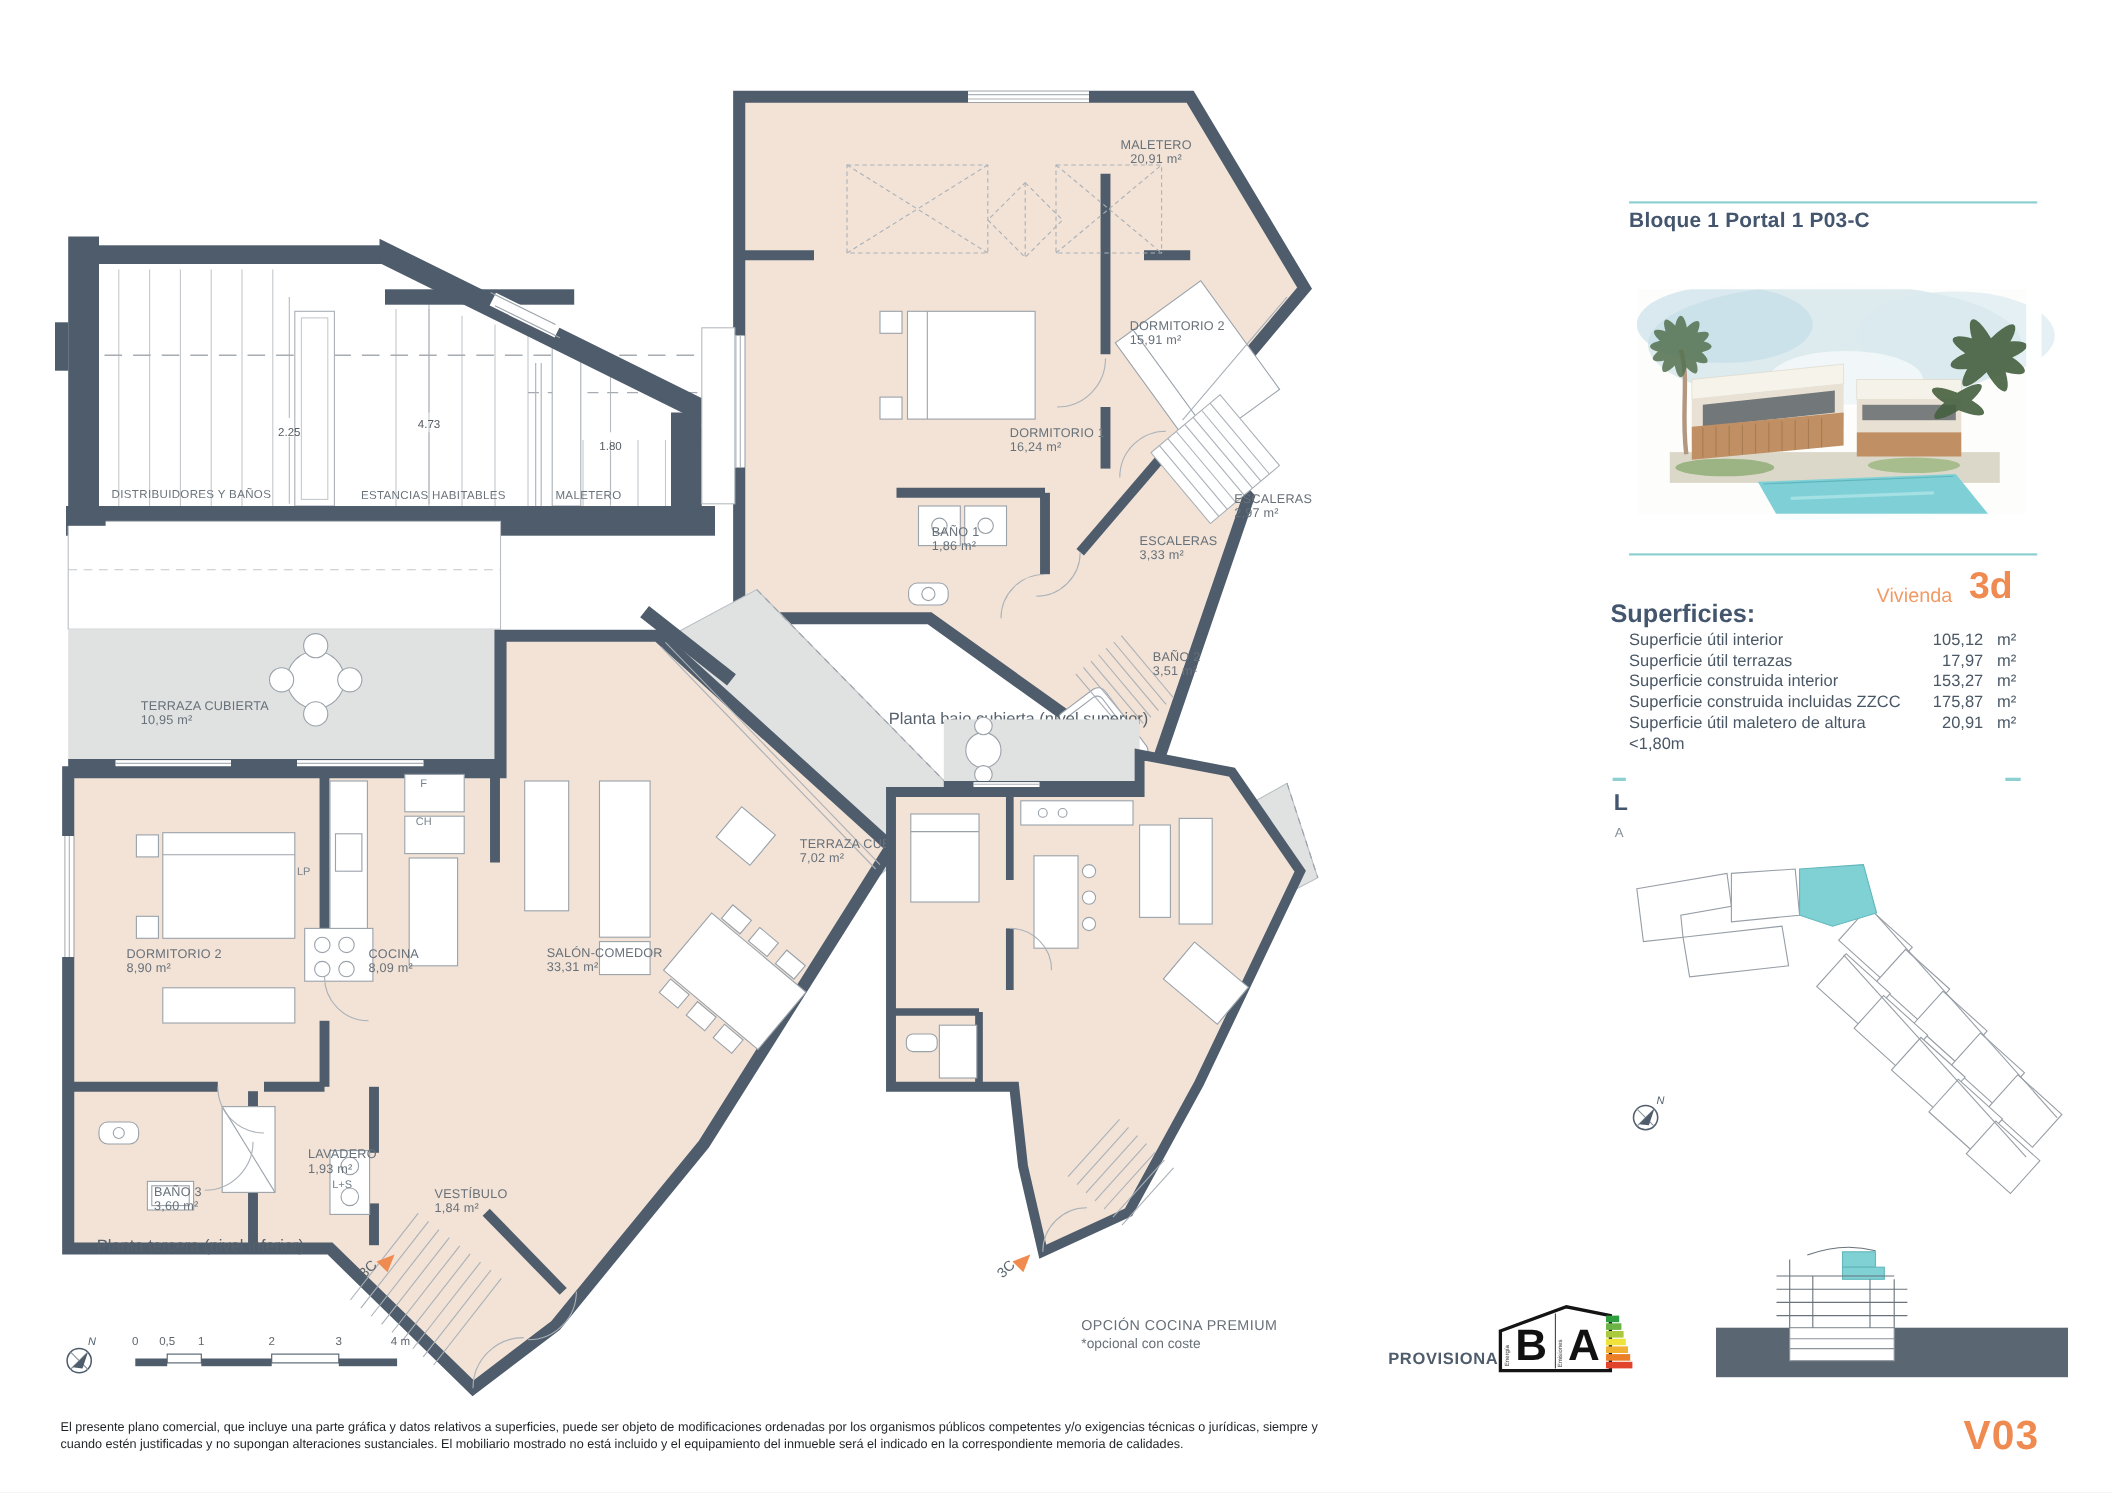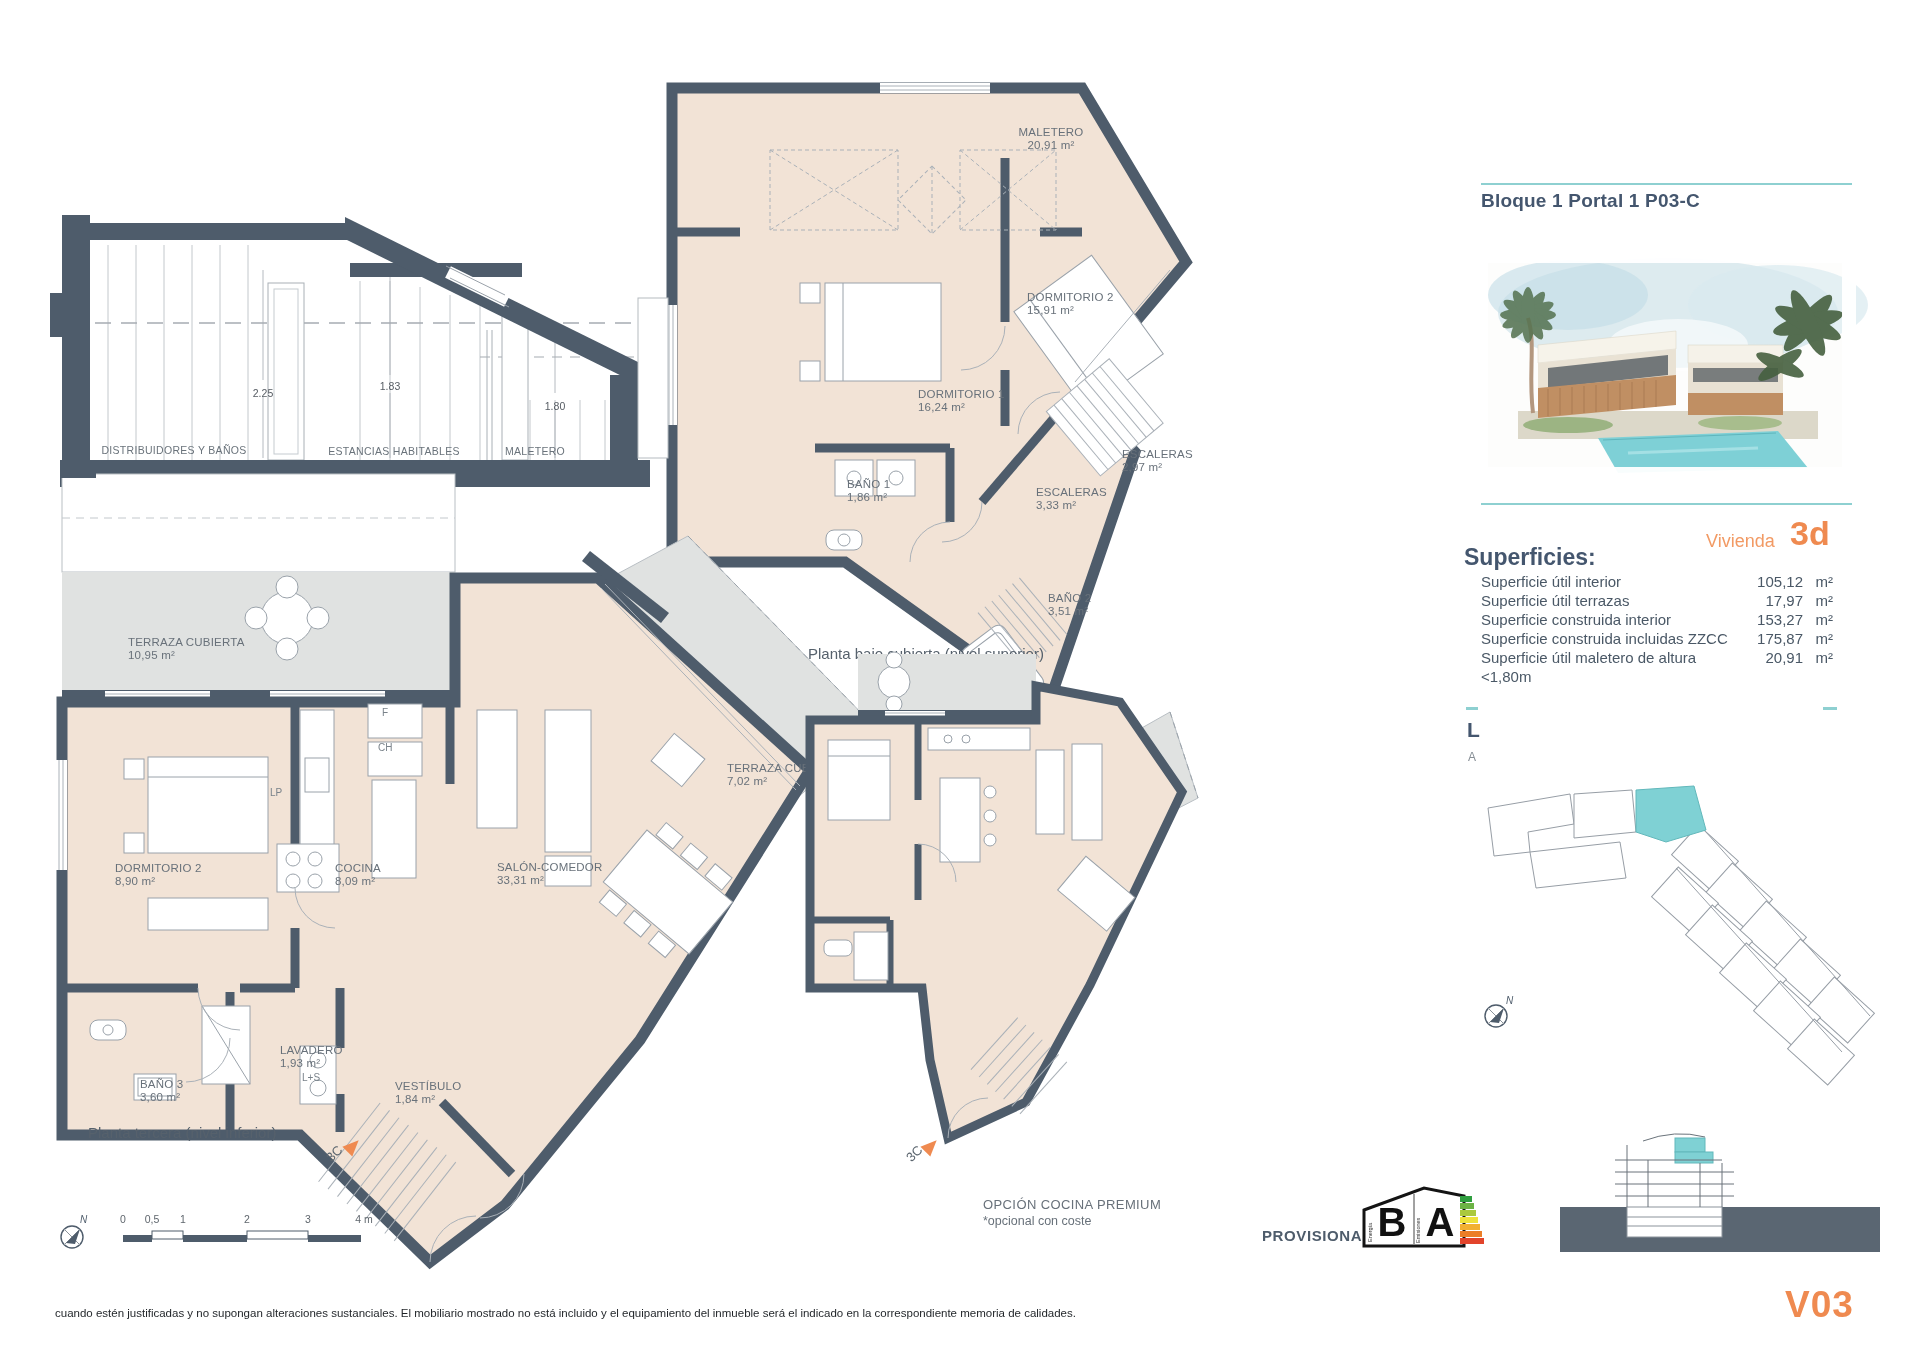--- a/index.html
+++ b/index.html
@@ -81,21 +81,21 @@
       <rect x="300" y="88" width="172" height="14"></rect>
       <polygon points="295,42 590,188 590,210 295,64"></polygon>
       <rect x="560" y="200" width="28" height="88"></rect>
       <rect x="586" y="214" width="24" height="12"></rect>
     </g>
     <line x1="398" y1="97" x2="457" y2="126" stroke="#ffffff" stroke-width="13"></line>
     <line x1="396" y1="91" x2="455" y2="120" stroke="#9aa2aa" stroke-width="1"></line>
     <line x1="400" y1="103" x2="459" y2="132" stroke="#9aa2aa" stroke-width="1"></line>
   </svg>
   <div class="dim" style="left:263px;top:387px;">2.25</div>
-  <div class="dim" style="left:390px;top:380px;">1.83</div>
+  <div class="dim" style="left:390px;top:380px;">4.73</div>
   <div class="dim" style="left:555px;top:400px;">1.80</div>
   <div class="zone" style="left:174px;top:444px;">DISTRIBUIDORES Y BAÑOS</div>
   <div class="zone" style="left:394px;top:445px;">ESTANCIAS HABITABLES</div>
   <div class="zone" style="left:535px;top:445px;">MALETERO</div>
   <div class="caption" style="left:78px;top:500px;">Esquema de sección en planta ático</div>
 
   <svg style="left:630px;top:70px;" width="565" height="620" viewBox="0 0 565 620">
     <polygon points="42,18 452,18 556,192 448,320 505,382 420,630 345,585 215,492 42,492" fill="#f2e3d6" stroke="#4e5c6b" stroke-width="11" stroke-linejoin="miter"></polygon>
     <g stroke="#4e5c6b" stroke-width="9">
       <line x1="375" y1="88" x2="375" y2="252"></line>
@@ -596,16 +596,17 @@
       <rect x="104" y="44" width="20" height="6" fill="#f2b031"></rect>
       <rect x="104" y="51" width="22" height="6" fill="#ec7e27"></rect>
       <rect x="104" y="58" width="24" height="6" fill="#e2442b"></rect>
     </g>
     <text x="36" y="56" font-size="40" font-weight="bold" fill="#111" text-anchor="middle">B</text>
     <text x="84" y="56" font-size="40" font-weight="bold" fill="#111" text-anchor="middle">A</text>
     <text x="16" y="62" font-size="5.5" fill="#333" transform="rotate(-90 16 62)">Energía</text>
     <text x="64" y="63" font-size="5.5" fill="#333" transform="rotate(-90 64 63)">Emisiones</text>
   </svg>
 
+  <div class="disc" style="left:55px;top:1291px;">El presente plano comercial, que incluye una parte gráfica y datos relativos a superficies, puede ser objeto de modificaciones ordenadas por los organismos públicos competentes y/o exigencias técnicas o jurídicas, siempre y</div>
   <div class="disc" style="left:55px;top:1306px;">cuando estén justificadas y no supongan alteraciones sustanciales. El mobiliario mostrado no está incluido y el equipamiento del inmueble será el indicado en la correspondiente memoria de calidades.</div>
   <div class="v03" style="left:1785px;top:1284px;">V03</div>
 
 </div>
 
 </body></html>

